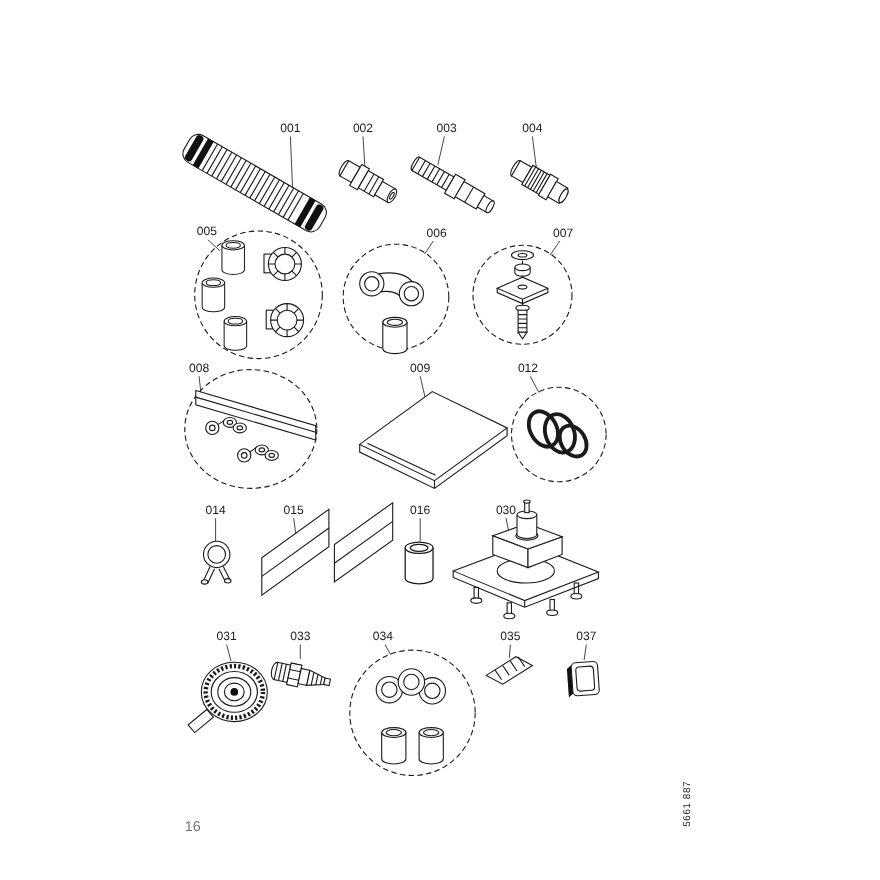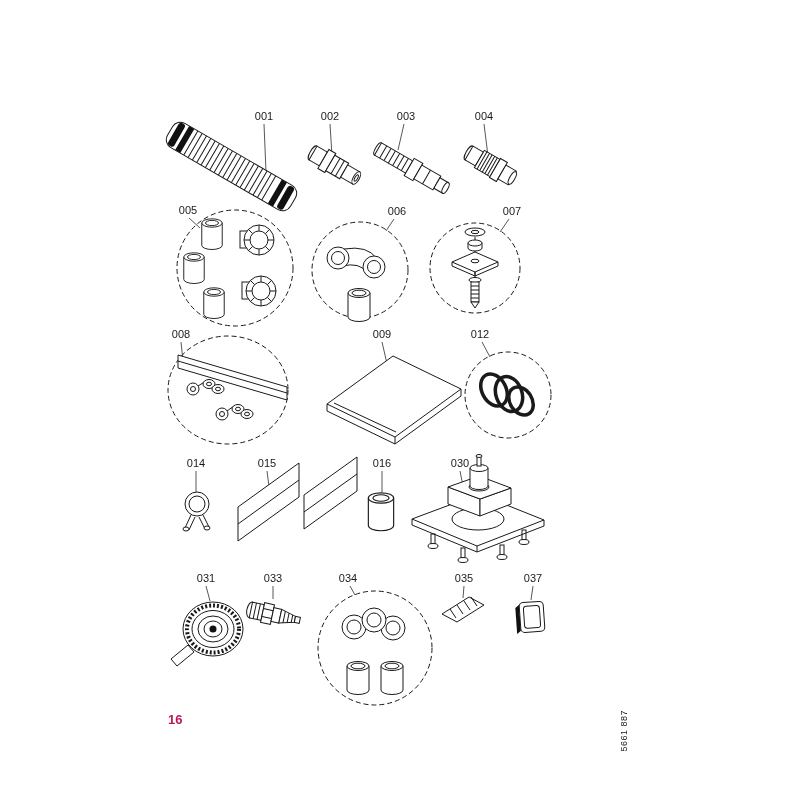--- a/index.html
+++ b/index.html
@@ -13,22 +13,22 @@
   svg .dk   { fill:#111111; stroke:none; }
   svg .dash { fill:none; stroke:#1a1a1a; stroke-width:1; stroke-dasharray:5 3; }
   svg .ring { fill:none; stroke:#1a1a1a; stroke-width:3.5; }
   svg .knurl{ fill:none; stroke:#1a1a1a; stroke-width:4; stroke-dasharray:2 2; }
   svg .leader { stroke:#444; stroke-width:0.9; fill:none; }
   svg text.plabel {
     font-family:"Liberation Sans", sans-serif; font-size:11px;
     fill:#1a1a1a; text-anchor:middle;
   }
   .page-num {
-    position:absolute; left:168px; top:712px;
-    font-size:13px; font-weight:700; color:#be185d;
+    position:absolute; left:168px; top:743px;
+    font-size:13px; font-weight:400; color:#737373;
   }
   .doc-num {
     position:absolute; left:619px; top:710px;
     writing-mode:vertical-rl; transform:rotate(180deg);
     font-size:9px; color:#222; letter-spacing:0.5px;
   }
 </style>
 </head>
 <body>
 

